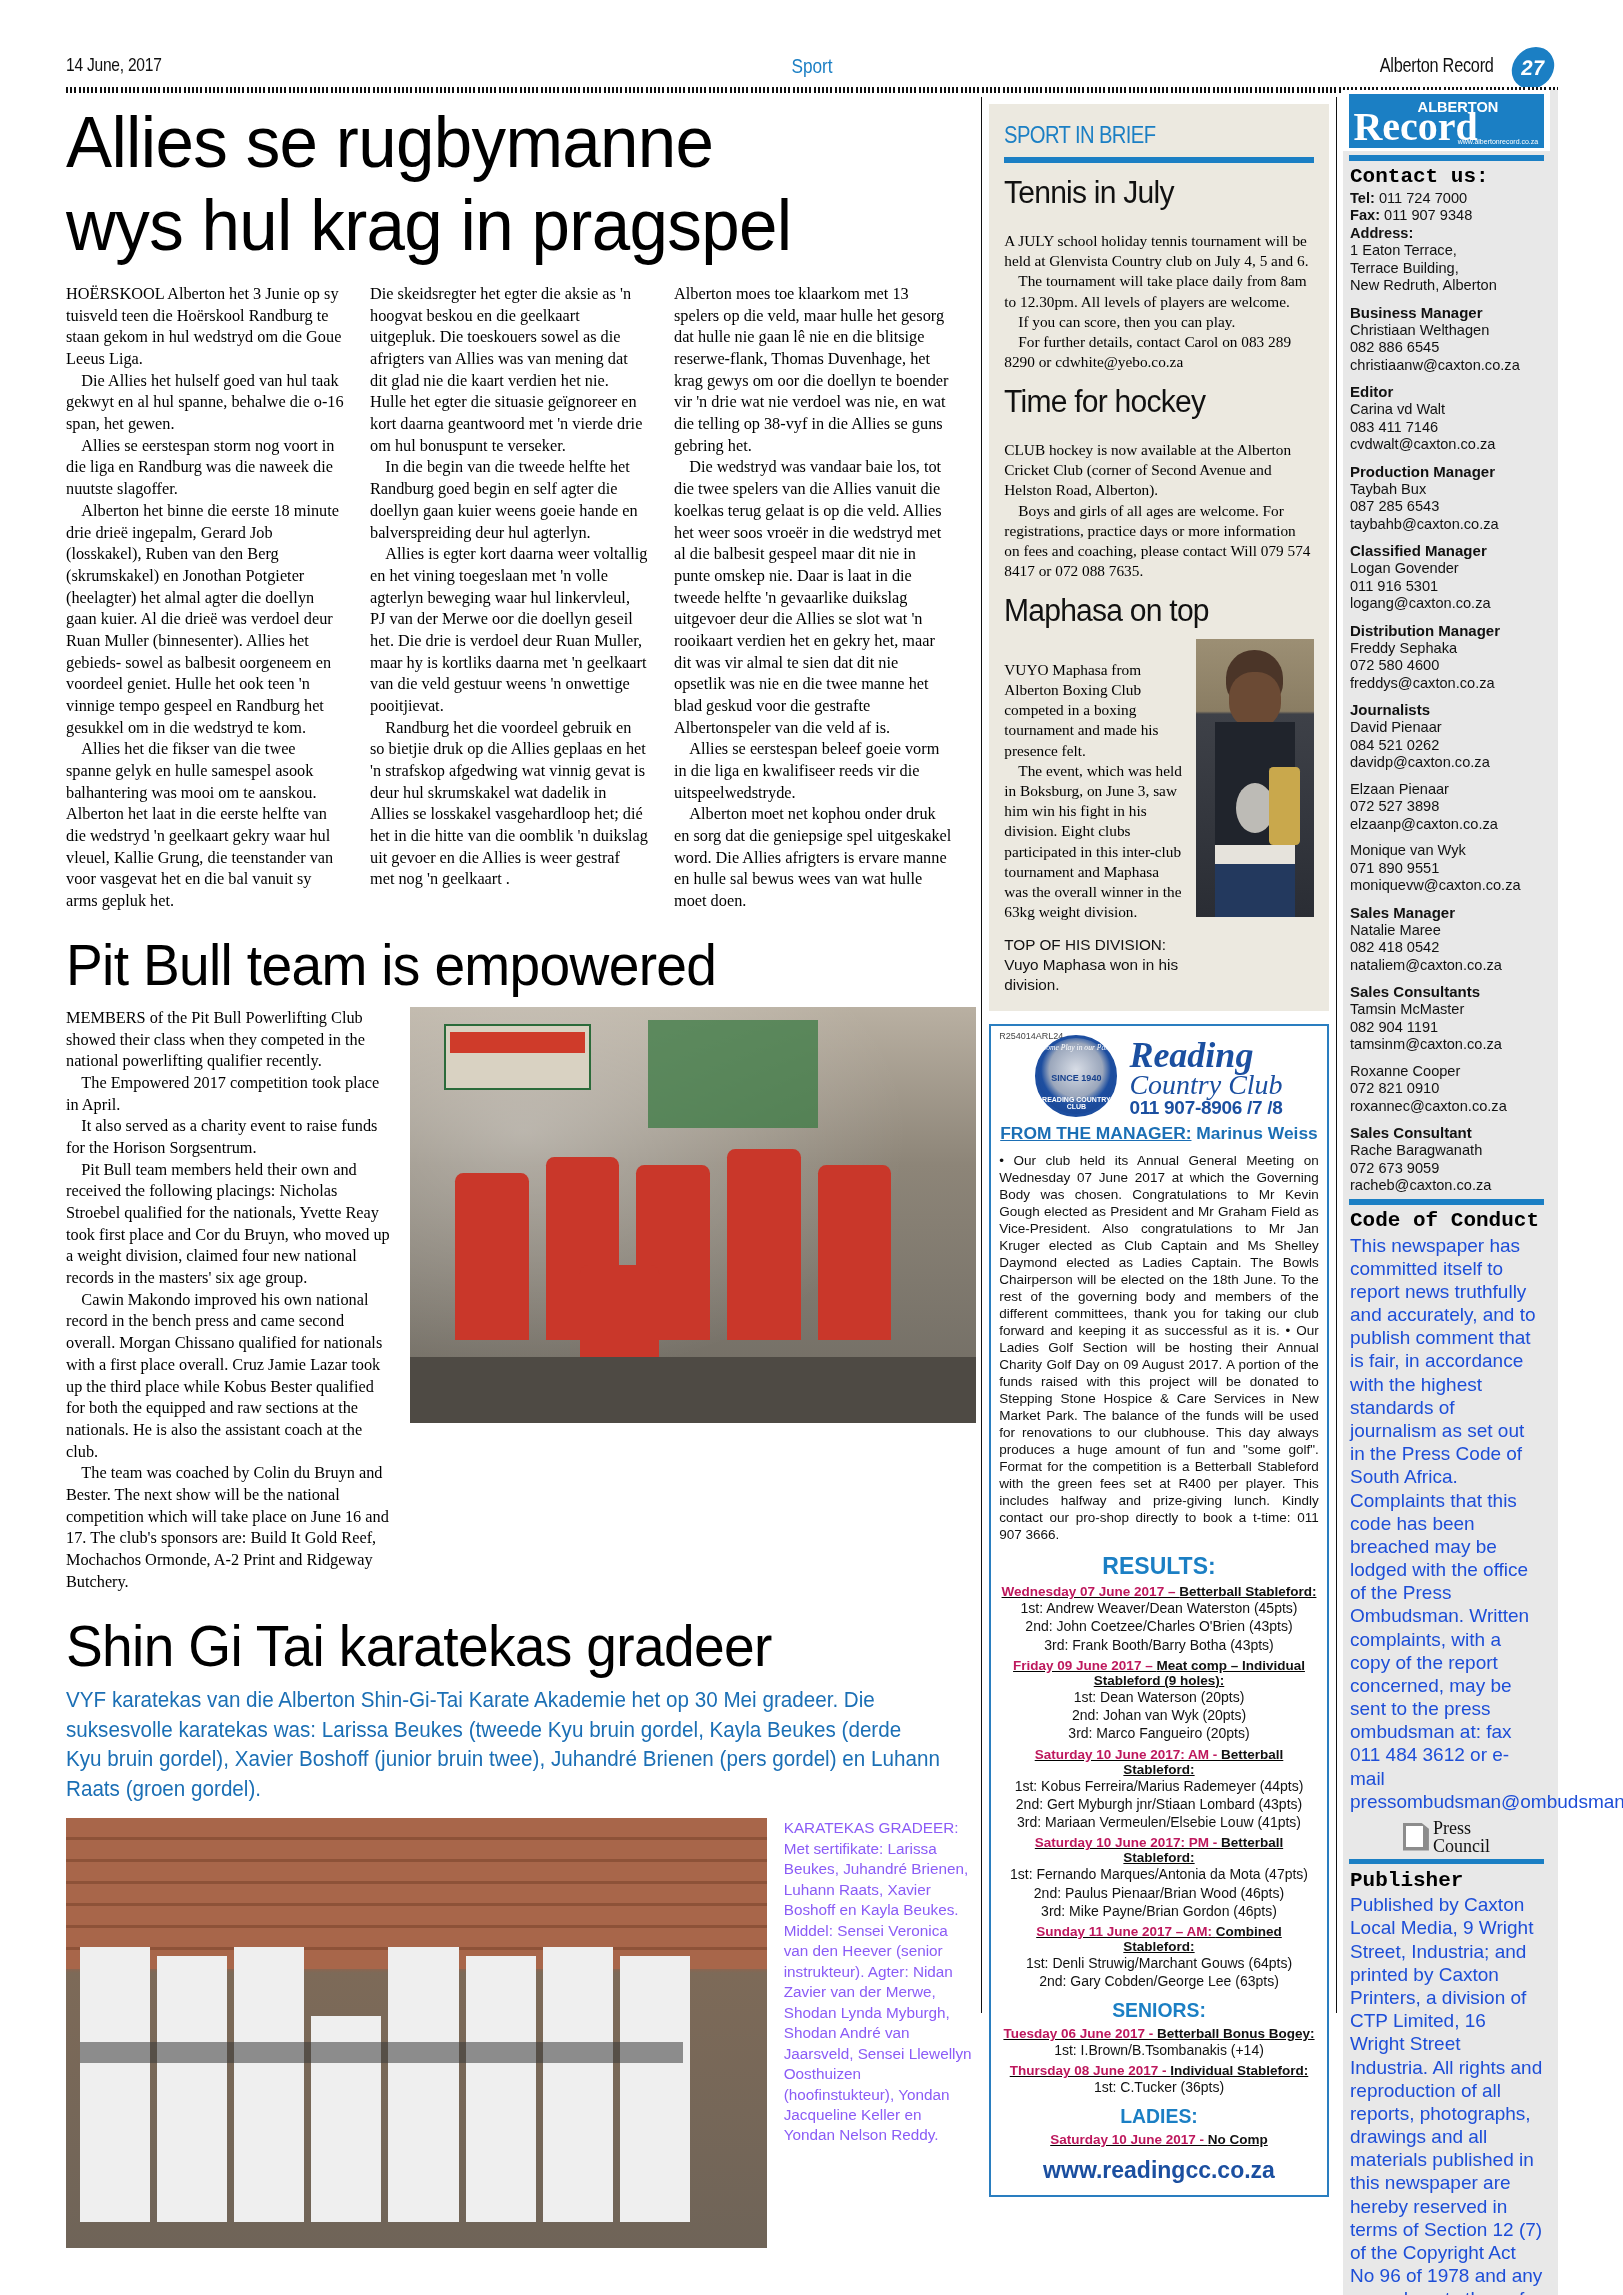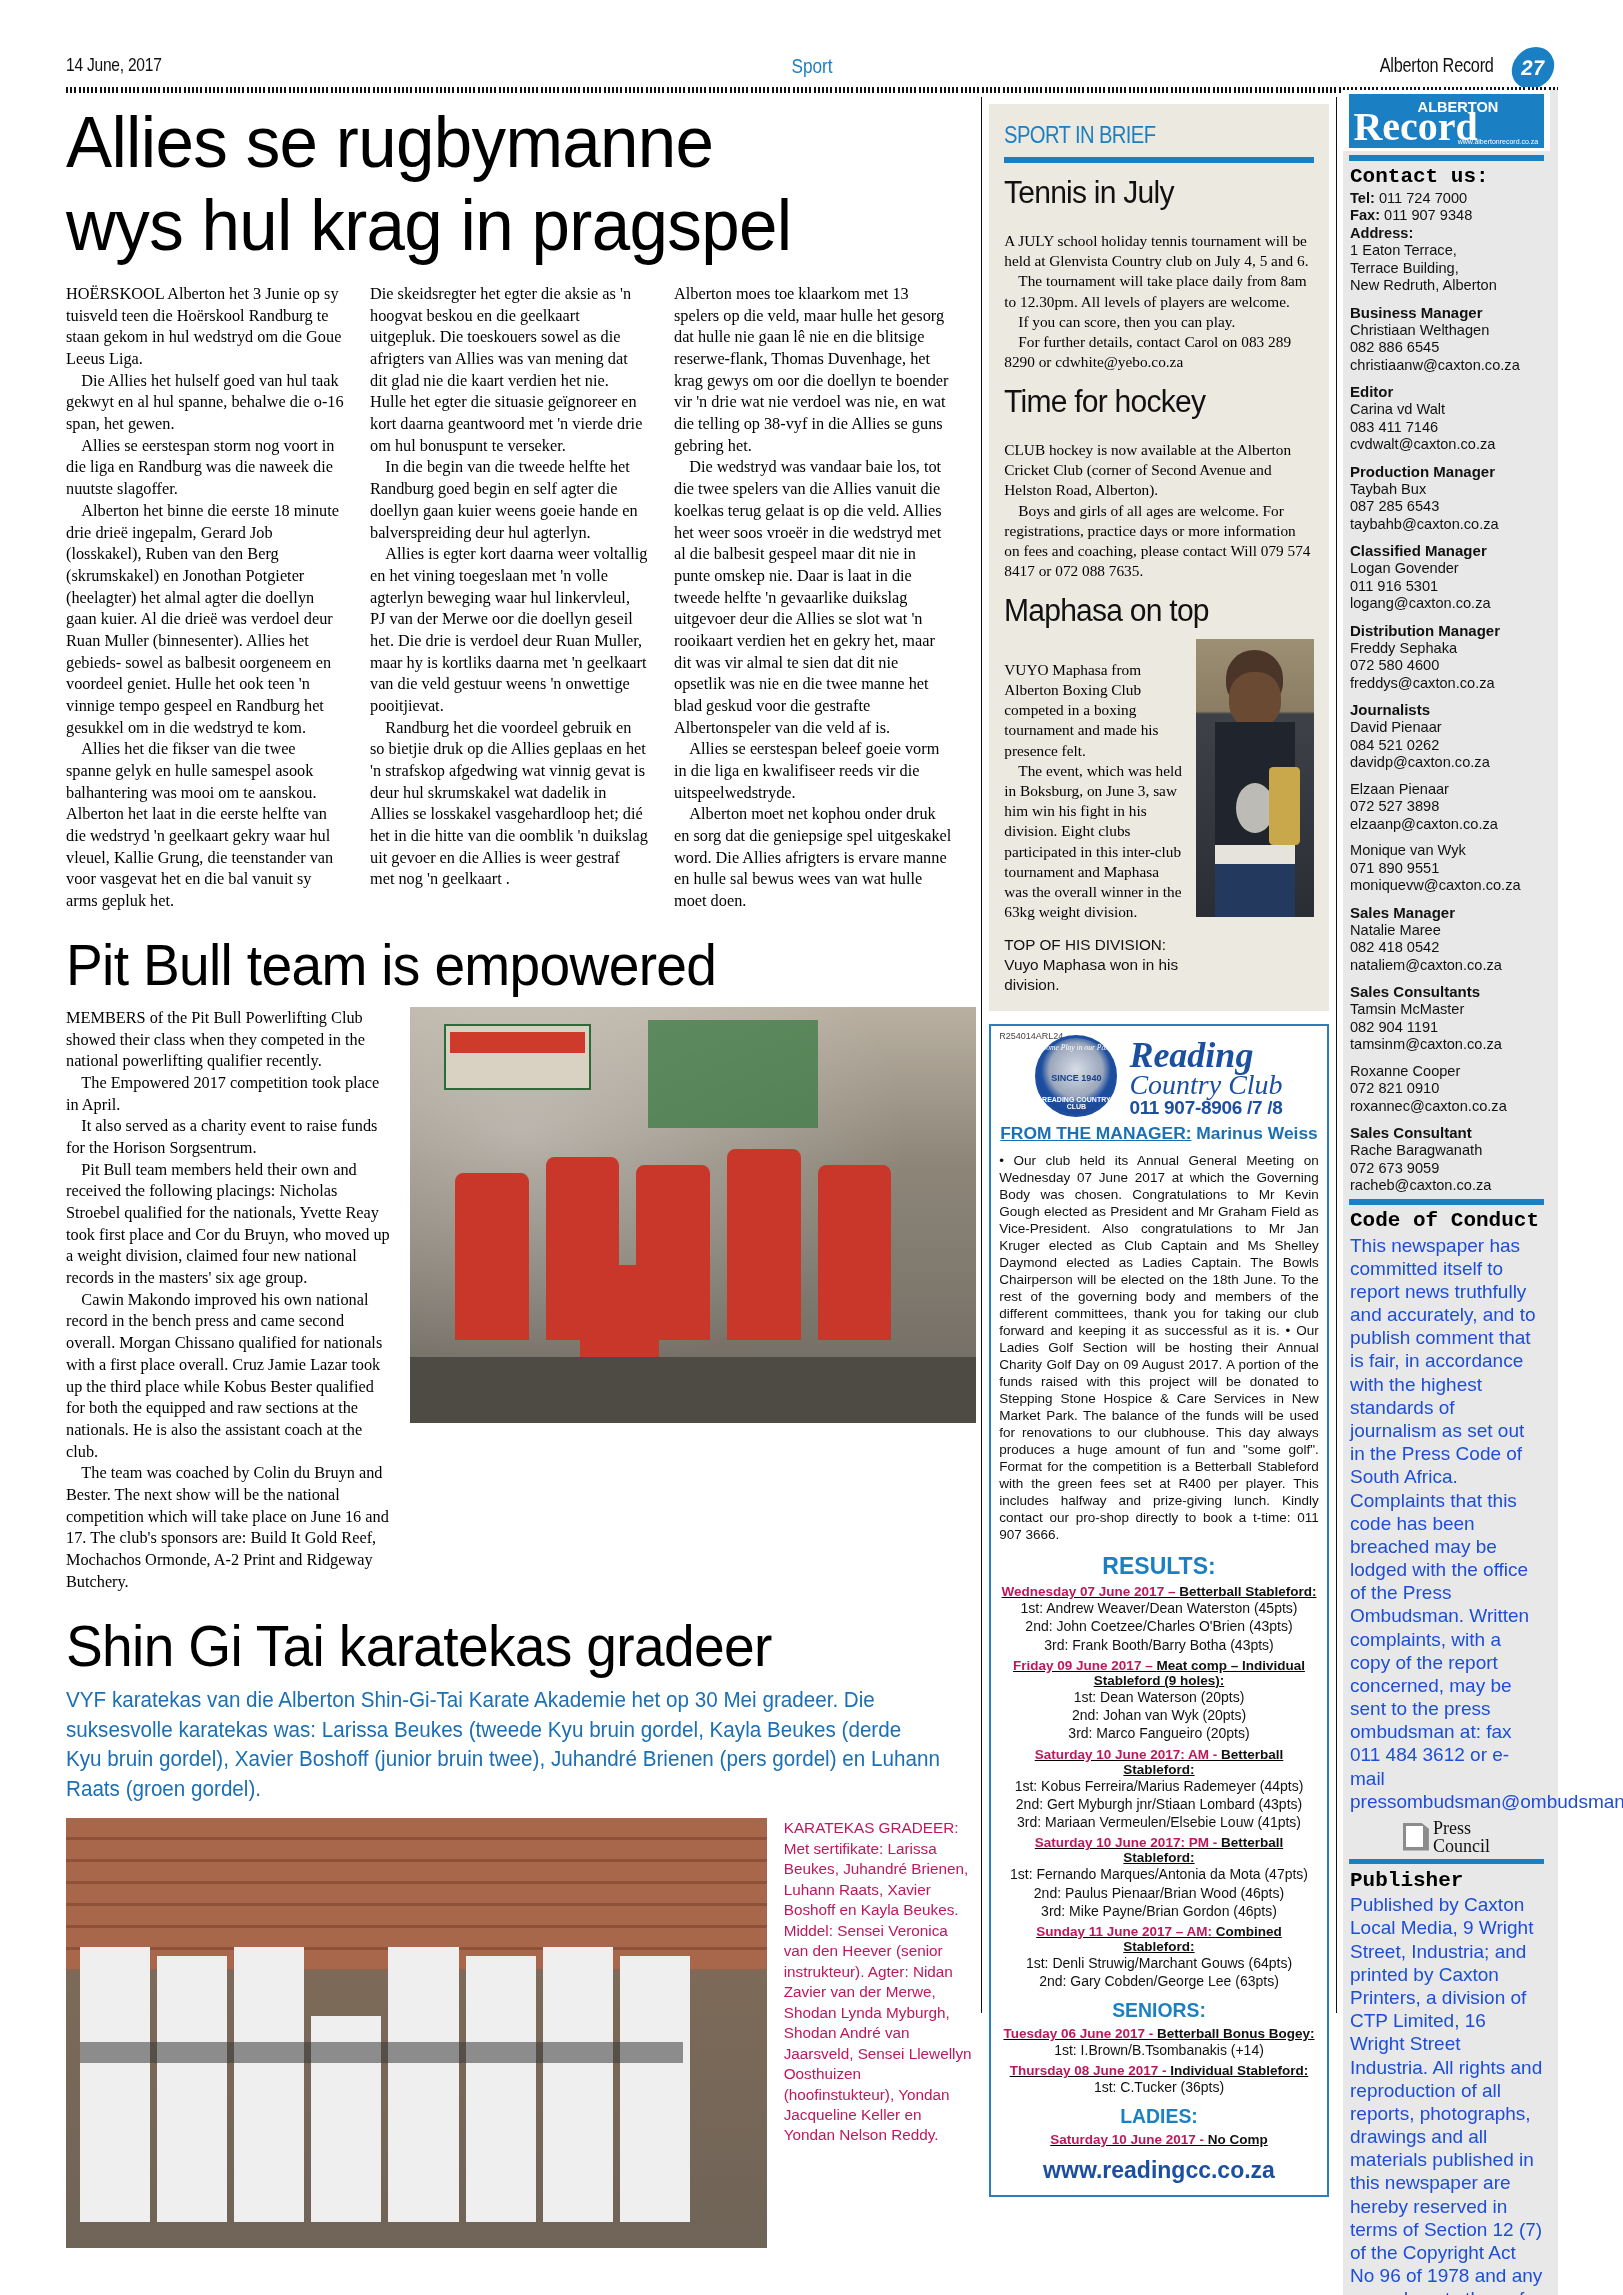--- a/index.html
+++ b/index.html
@@ -107,21 +107,21 @@
     color: #1b6fb5;
     font-family: "Liberation Sans", sans-serif;
     font-size: 21.5px; line-height: 1.37; margin-top: 9.7px;
     transform: scaleX(0.96); transform-origin: left top;
   }
   .karate-body { display: flex; gap: 16.7px; margin-top: 14px; }
   .karate-photo { width: 701px; }
   .karate-caption {
     width: 191px;
     font-family: "Liberation Sans", sans-serif;
-    font-size: 15.3px; line-height: 1.34; color: #be185d;
+    font-size: 15.3px; line-height: 1.34; color: #8b5cf6;
   }
 
   
   .brief-box { background: #ece9e0; padding: 18px 15.3px 16.7px 15.3px; }
   .brief-kicker {
     font-family: "Liberation Sans", sans-serif;
     font-size: 23px; color: #1b7fc4; letter-spacing: -0.7px;
     transform: scaleX(0.88); transform-origin: left top;
   }
   .brief-rule { height: 6.2px; background: #1b7fc4; margin: 8.3px 0 9.7px 0; }

